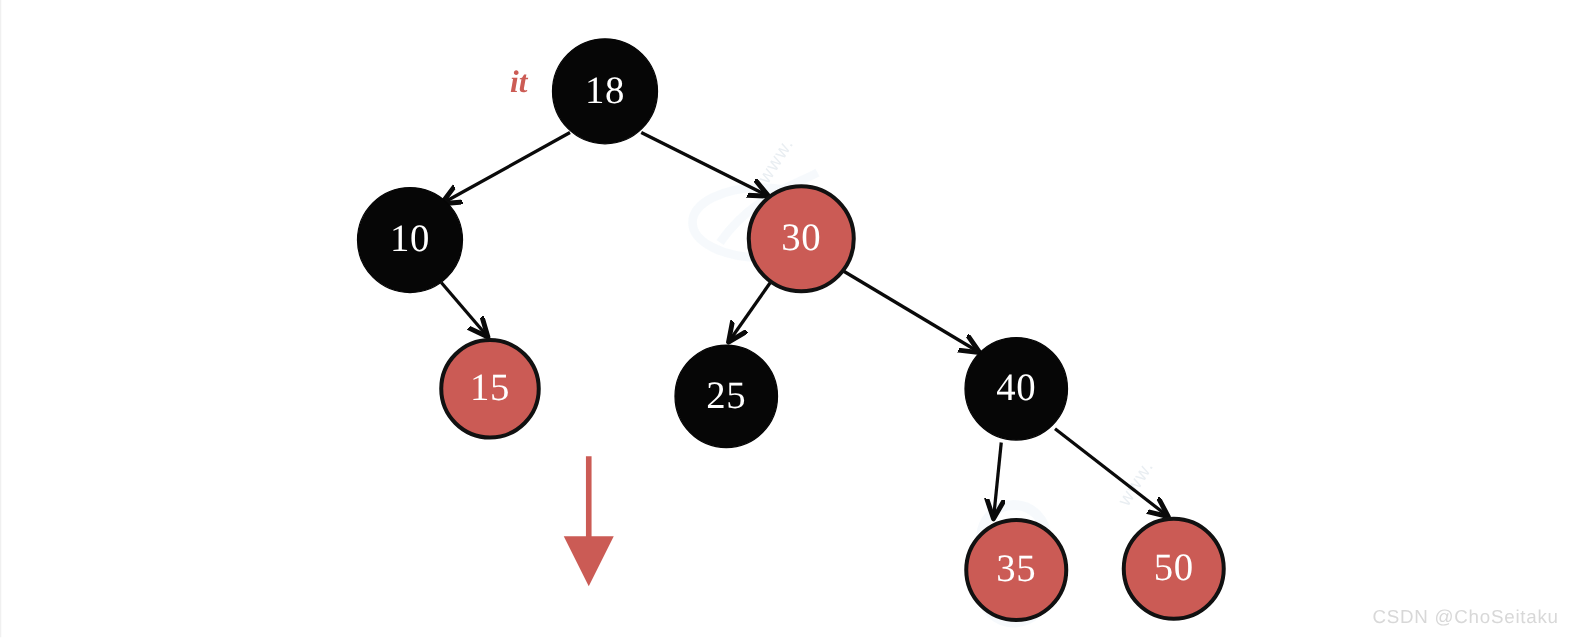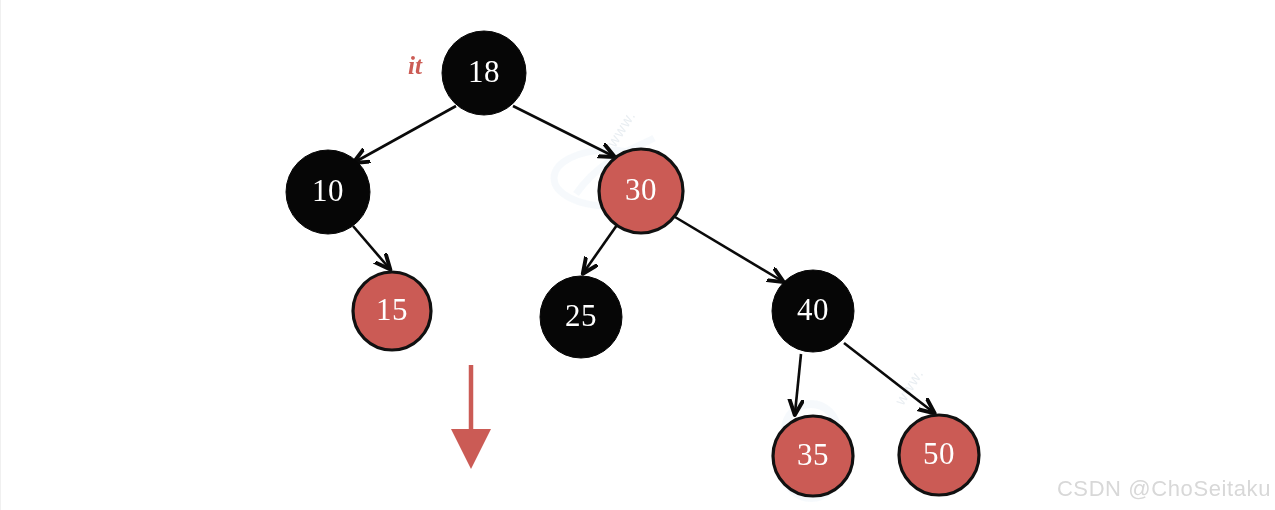--- a/index.html
+++ b/index.html
@@ -62,25 +62,25 @@
   .red-arrow-shaft {
     stroke: #cb5b55;
     stroke-width: 4.5;
     fill: none;
   }
   .red-arrow-head {
     fill: #cb5b55;
   }
   .watermark-credit {
     position: absolute;
-    right: 4px;
+    right: 28px;
     bottom: 8px;
     color: #d8d8d8;
     font-family: "Liberation Sans", sans-serif;
-    font-size: 22px;
+    font-size: 15px;
     letter-spacing: 0.6px;
     white-space: nowrap;
     user-select: none;
   }
   .wm-logo {
     position: absolute;
     opacity: 0.30;
     pointer-events: none;
   }
   .wm-www {

